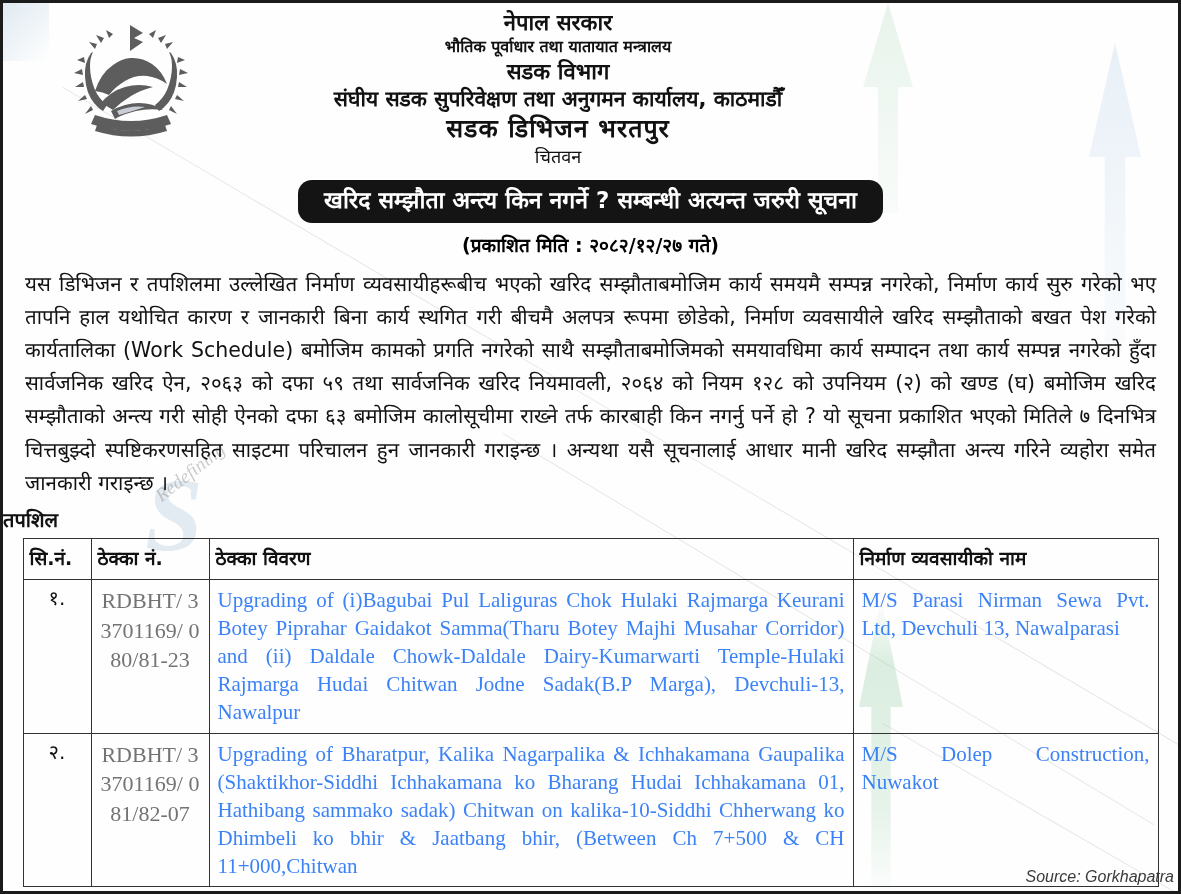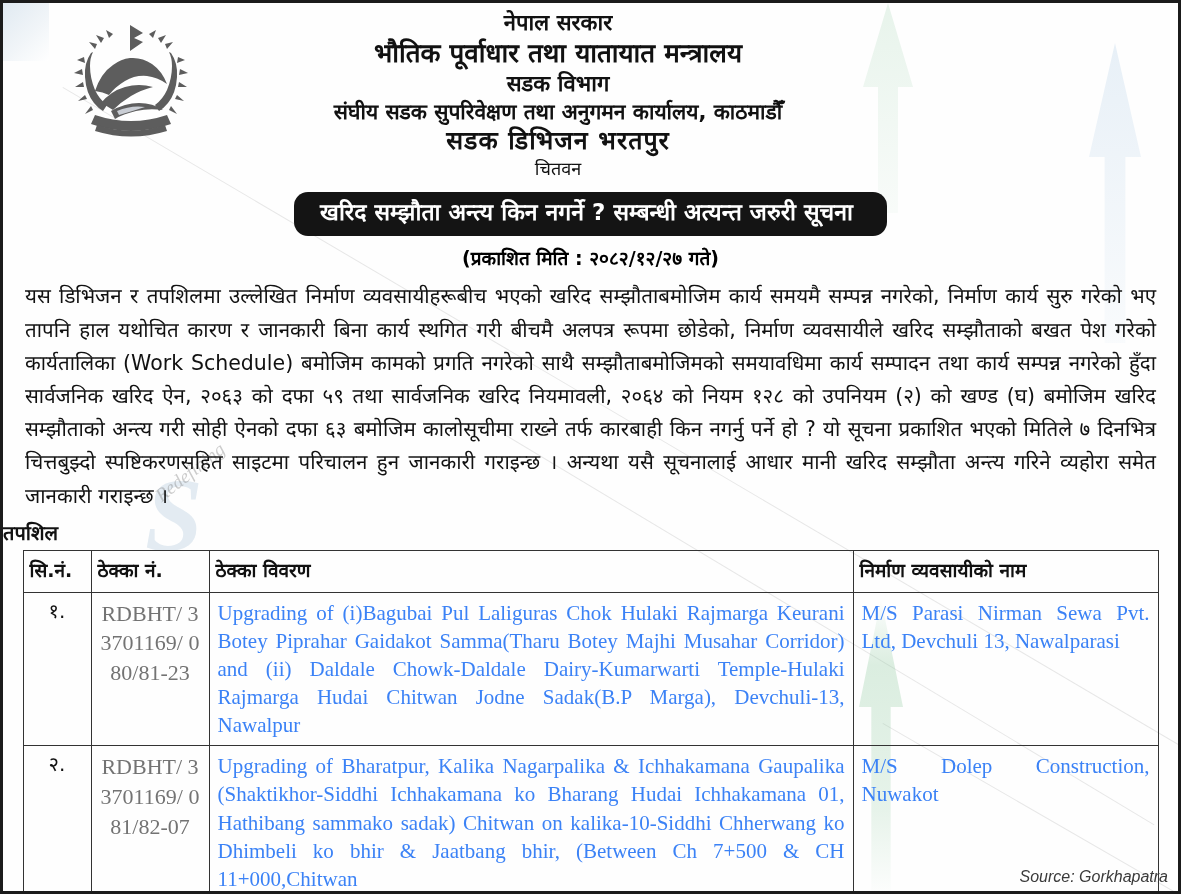--- a/index.html
+++ b/index.html
@@ -116,38 +116,38 @@
     display: block;
     padding-left: 85px;
     padding-right: 150px;
   }
   .np {
     font-family: "DejaVu Sans", sans-serif;
     color: #111;
     line-height: 1.28;
   }
   .l-gov    { font-size: 22px; font-weight: bold; }
-  .l-min    { font-size: 26px; font-weight: bold; }
+  .l-min    { font-size: 16px; font-weight: bold; }
   .l-dept   { font-size: 22px; font-weight: bold; }
   .l-office { font-size: 21px; font-weight: bold; }
   .l-div    { font-size: 25px; font-weight: bold; letter-spacing: 1px; }
   .l-dist   { font-size: 18px; font-weight: normal; }
 
   
   .banner-wrap {
     text-align: center;
     margin-top: 12px;
   }
   .banner {
     display: inline-block;
     background: #141414;
     color: #ffffff;
     font-size: 23px;
     font-weight: bold;
-    padding: 7px 34px 9px 26px;
+    padding: 7px 26px 9px 26px;
     border-radius: 14px;
     line-height: 1.2;
     white-space: nowrap;
   }
   .pubdate {
     text-align: center;
     margin-top: 10px;
     font-size: 19px;
     font-weight: bold;
     color: #000000;
@@ -221,21 +221,21 @@
     font-family: "Liberation Serif", serif;
     font-size: 21px;
     line-height: 1.34;
     color: #3b82f6;
     text-align: justify;
     text-justify: inter-word;
   }
   td.c-firm { hyphens: none; }
   .source {
     position: absolute;
-    right: 10px;
+    right: 4px;
     bottom: 5px;
     font-family: "Liberation Sans", sans-serif;
     font-style: italic;
     font-size: 16px;
     color: #3a3a3a;
     z-index: 3;
   }
 </style>
 </head>
 <body>

